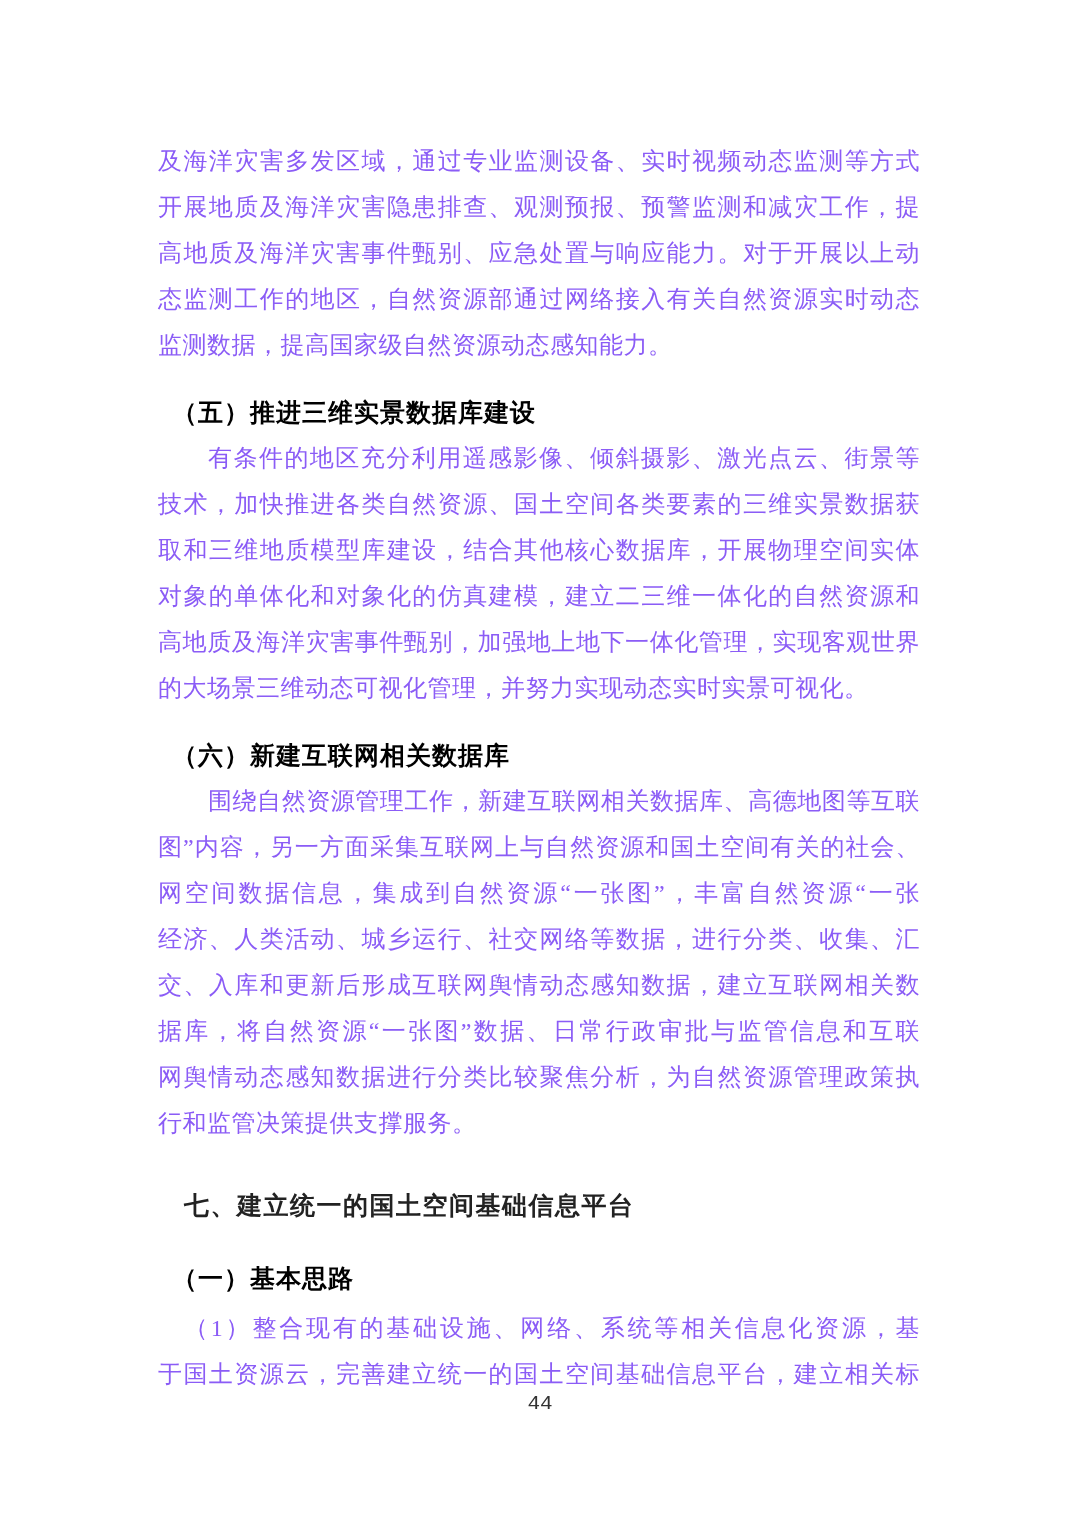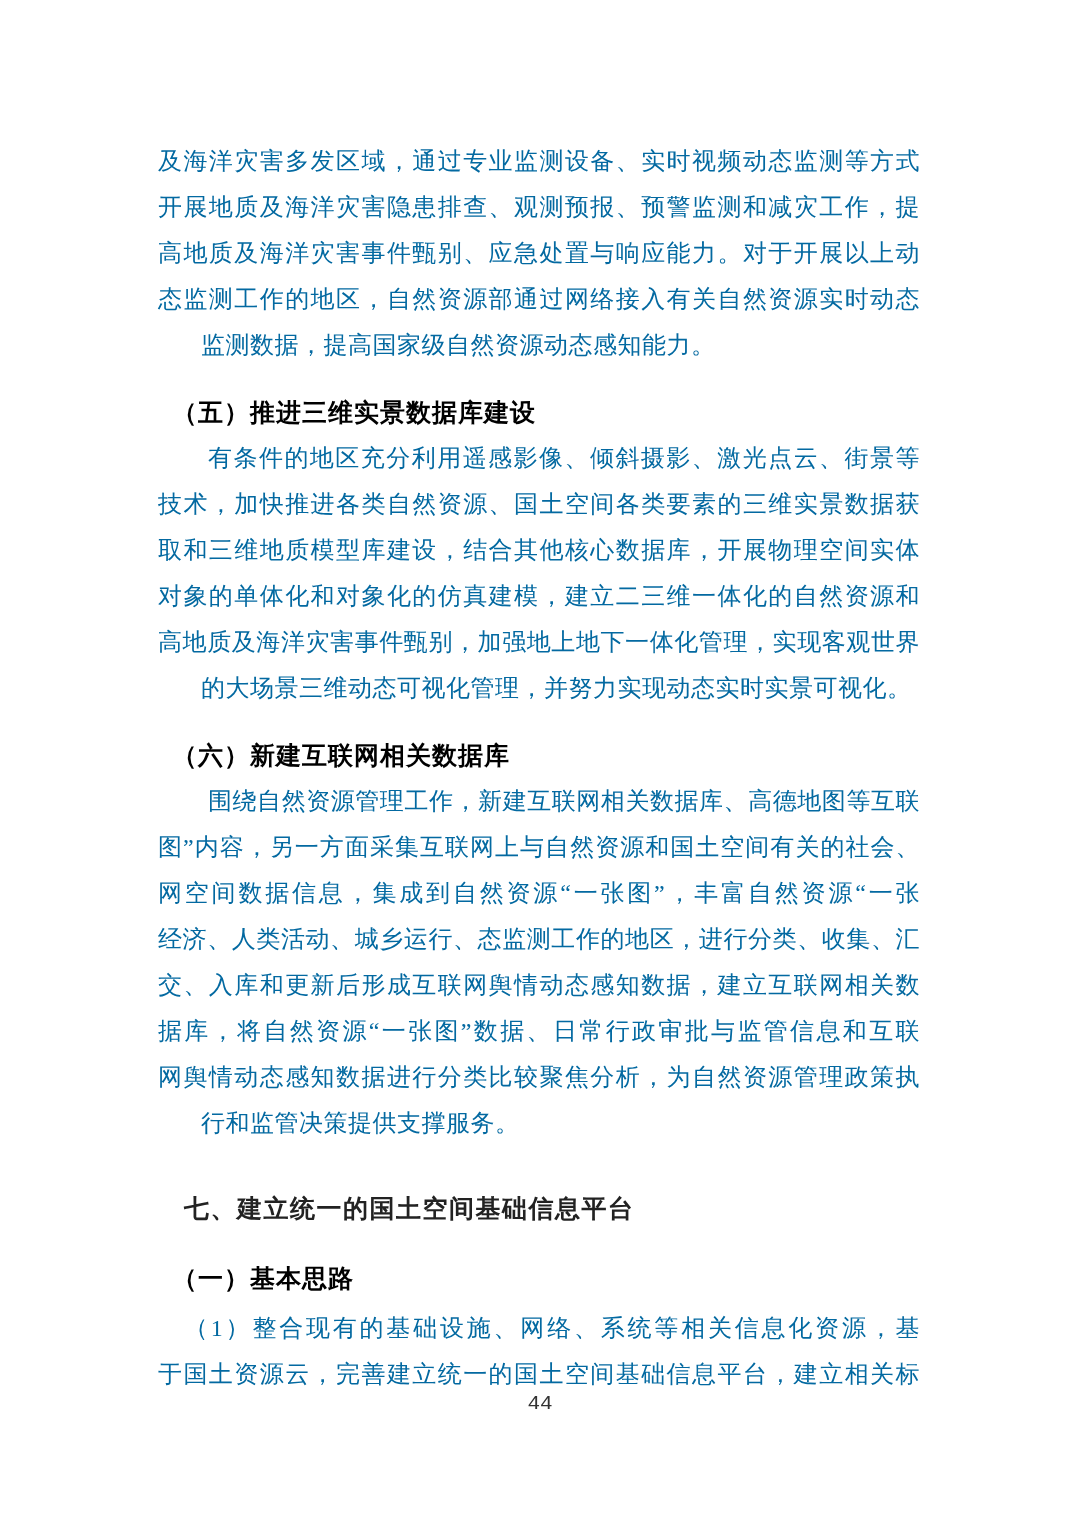--- a/index.html
+++ b/index.html
@@ -21,48 +21,47 @@
     left: 158px;
     top: 138px;
     width: 762px;
   }
   .line {
     font-size: 24px;
     line-height: 46px;
     height: 46px;
     text-align: justify;
     text-align-last: justify;
-    color: #0369a1;
+    color: #8b5cf6;
     letter-spacing: 0.5px;
   }
   .line.flush {
     text-align: center;
     text-align-last: left;
-    margin-left: 43px;
   }
   .line.indent {
     text-indent: 50px;
   }
   .line.indent-paren {
     text-indent: 26px;
   }
   .sub-heading {
     font-family: "Liberation Sans", sans-serif;
     font-weight: bold;
     font-size: 25px;
     line-height: 46px;
     height: 46px;
     padding-left: 14px;
     margin-top: 21px;
     color: #000000;
     letter-spacing: 1px;
     text-align: left;
   }
   .chapter-heading {
-    font-family: Liberation Sans, sans-serif;
+    font-family: Liberation Mono, monospace;
     font-weight: bold;
     font-size: 25px;
     line-height: 46px;
     height: 46px;
     padding-left: 26px;
     margin-top: 39px;
     margin-bottom: 24px;
     color: #222222;
     letter-spacing: 1.5px;
     text-align: left;
@@ -104,21 +103,21 @@
         <div class="line">取和三维地质模型库建设，结合其他核心数据库，开展物理空间实体</div>
         <div class="line">对象的单体化和对象化的仿真建模，建立二三维一体化的自然资源和</div>
         <div class="line">高地质及海洋灾害事件甄别，加强地上地下一体化管理，实现客观世界</div>
         <div class="line flush">的大场景三维动态可视化管理，并努力实现动态实时实景可视化。</div>
       </div>
       <div class="sub-heading">（六）新建互联网相关数据库</div>
       <div class="para">
         <div class="line indent">围绕自然资源管理工作，新建互联网相关数据库、高德地图等互联</div>
         <div class="line">图”内容，另一方面采集互联网上与自然资源和国土空间有关的社会、</div>
         <div class="line">网空间数据信息，集成到自然资源“一张图”，丰富自然资源“一张</div>
-        <div class="line">经济、人类活动、城乡运行、态监测工作的地区，进行分类、收集、汇</div>
+        <div class="line">经济、人类活动、城乡运行、社交网络等数据，进行分类、收集、汇</div>
         <div class="line">交、入库和更新后形成互联网舆情动态感知数据，建立互联网相关数</div>
         <div class="line">据库，将自然资源“一张图”数据、日常行政审批与监管信息和互联</div>
         <div class="line">网舆情动态感知数据进行分类比较聚焦分析，为自然资源管理政策执</div>
         <div class="line flush">行和监管决策提供支撑服务。</div>
       </div>
       <div class="chapter-heading">七、建立统一的国土空间基础信息平台</div>
       <div class="sub-heading">（一）基本思路</div>
       <div class="para gap-top">
         <div class="line indent-paren">（1）整合现有的基础设施、网络、系统等相关信息化资源，基</div>
         <div class="line">于国土资源云，完善建立统一的国土空间基础信息平台，建立相关标</div>

